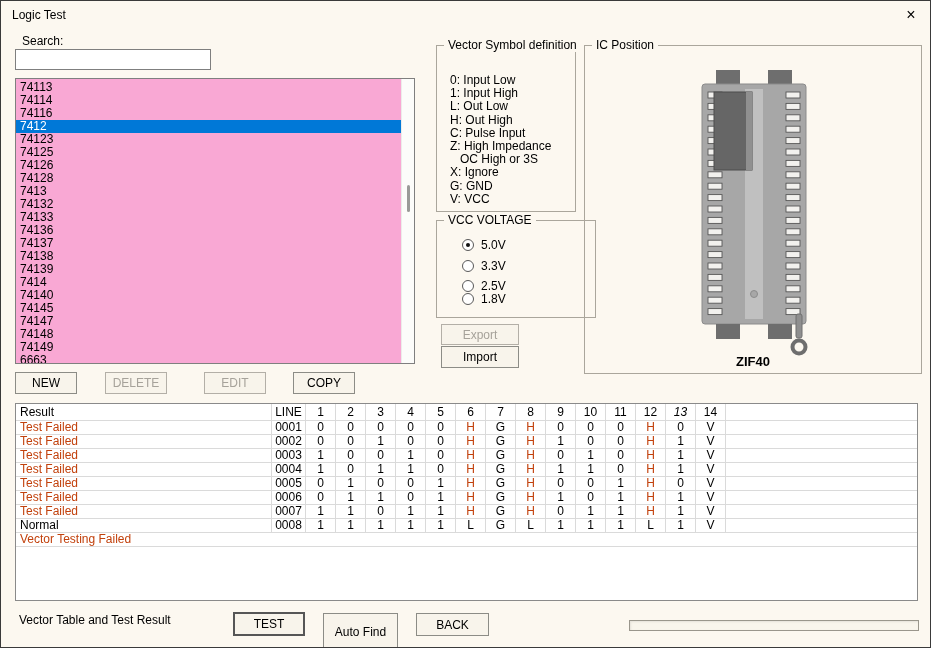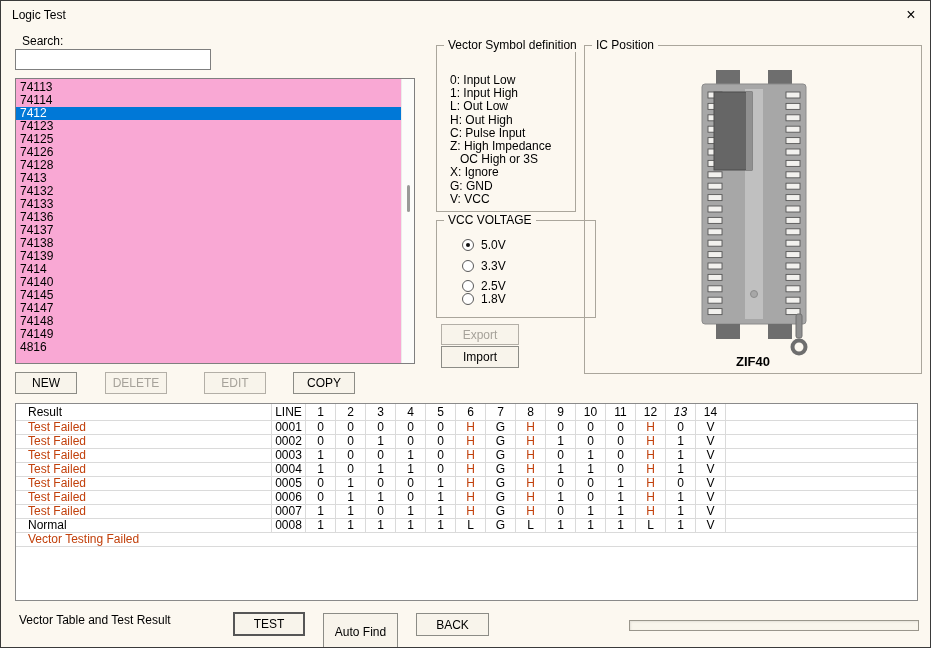--- a/index.html
+++ b/index.html
@@ -44,60 +44,61 @@
   .zif-svg{position:absolute;left:113px;top:24px}
   .zif-label{position:absolute;left:0;right:0;top:308px;text-align:center;font-weight:bold;font-size:13px}
 
   .table-area{position:absolute;left:14px;top:402px;width:903px;height:198px;background:#fff;
               border:1px solid #8a8a8a;overflow:hidden}
   .t-row{display:flex;height:14px}
   .t-row.t-head{height:17px}
   .t-cell{flex:none;border-right:1px solid #DADADA;border-bottom:1px solid #DADADA;font-size:12px;
           line-height:13px;text-align:center;overflow:hidden;white-space:nowrap}
   .t-head .t-cell{line-height:16px}
-  .t-cell.left{text-align:left;padding-left:12px}
+  .t-cell.left{text-align:left;padding-left:4px}
   .t-cell.filler{flex:1 1 auto;border-right:none}
   .red{color:#c2410c}
 
   .status-text{position:absolute;left:18px;top:612px}
   .progress{position:absolute;left:628px;top:619px;width:290px;height:11px;border:1px solid #9a968c;
             background:#F9F5EC;box-shadow:inset 1px 1px 2px rgba(0,0,0,0.08)}
 </style>
 </head>
 <body>
 
 <span class="title">Logic Test</span>
 <span class="close">×</span>
 
 <label class="search-label">Search:</label>
 <input class="search-input" value="" style="">
 
 <div class="listbox">
   <div class="list-items">
       <div class="list-item">74113</div>
       <div class="list-item">74114</div>
+      <div class="list-item">74116</div>
       <div class="list-item selected">7412</div>
       <div class="list-item">74123</div>
       <div class="list-item">74125</div>
       <div class="list-item">74126</div>
       <div class="list-item">74128</div>
       <div class="list-item">7413</div>
       <div class="list-item">74132</div>
       <div class="list-item">74133</div>
       <div class="list-item">74136</div>
       <div class="list-item">74137</div>
       <div class="list-item">74138</div>
       <div class="list-item">74139</div>
       <div class="list-item">7414</div>
       <div class="list-item">74140</div>
       <div class="list-item">74145</div>
       <div class="list-item">74147</div>
       <div class="list-item">74148</div>
       <div class="list-item">74149</div>
-      <div class="list-item">4816</div>
+      <div class="list-item">6663</div>
     </div>
   <div class="scrollbar">
     <div class="sb-thumb"></div>
   </div>
 </div>
 
 <button class="btn" style="left:14px;top:371px;width:62px">NEW</button>
 <button class="btn disabled" style="left:104px;top:371px;width:62px">DELETE</button>
 <button class="btn disabled" style="left:203px;top:371px;width:62px">EDIT</button>
 <button class="btn" style="left:292px;top:371px;width:62px">COPY</button>

